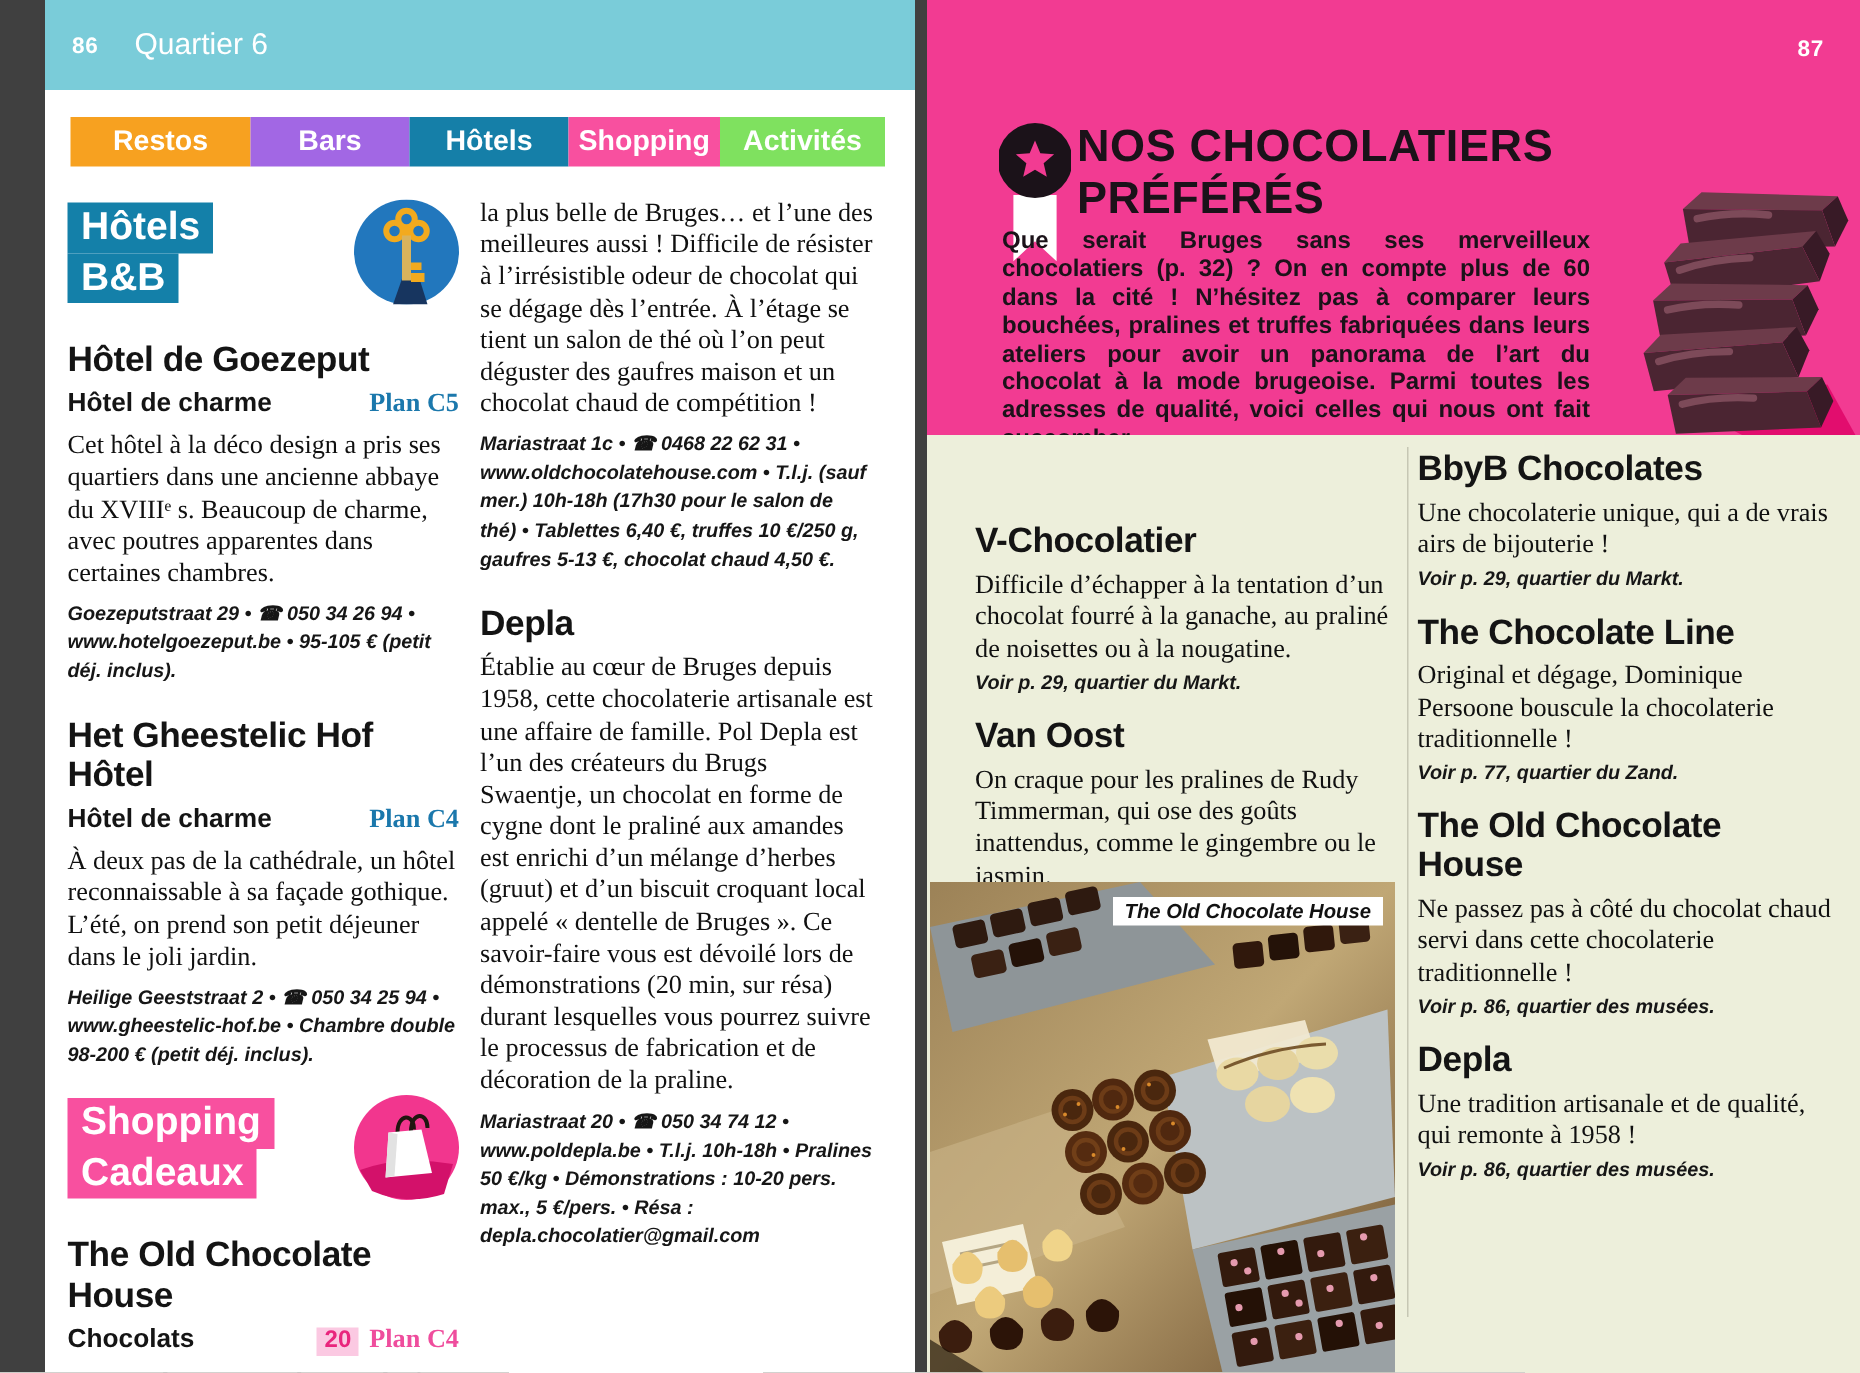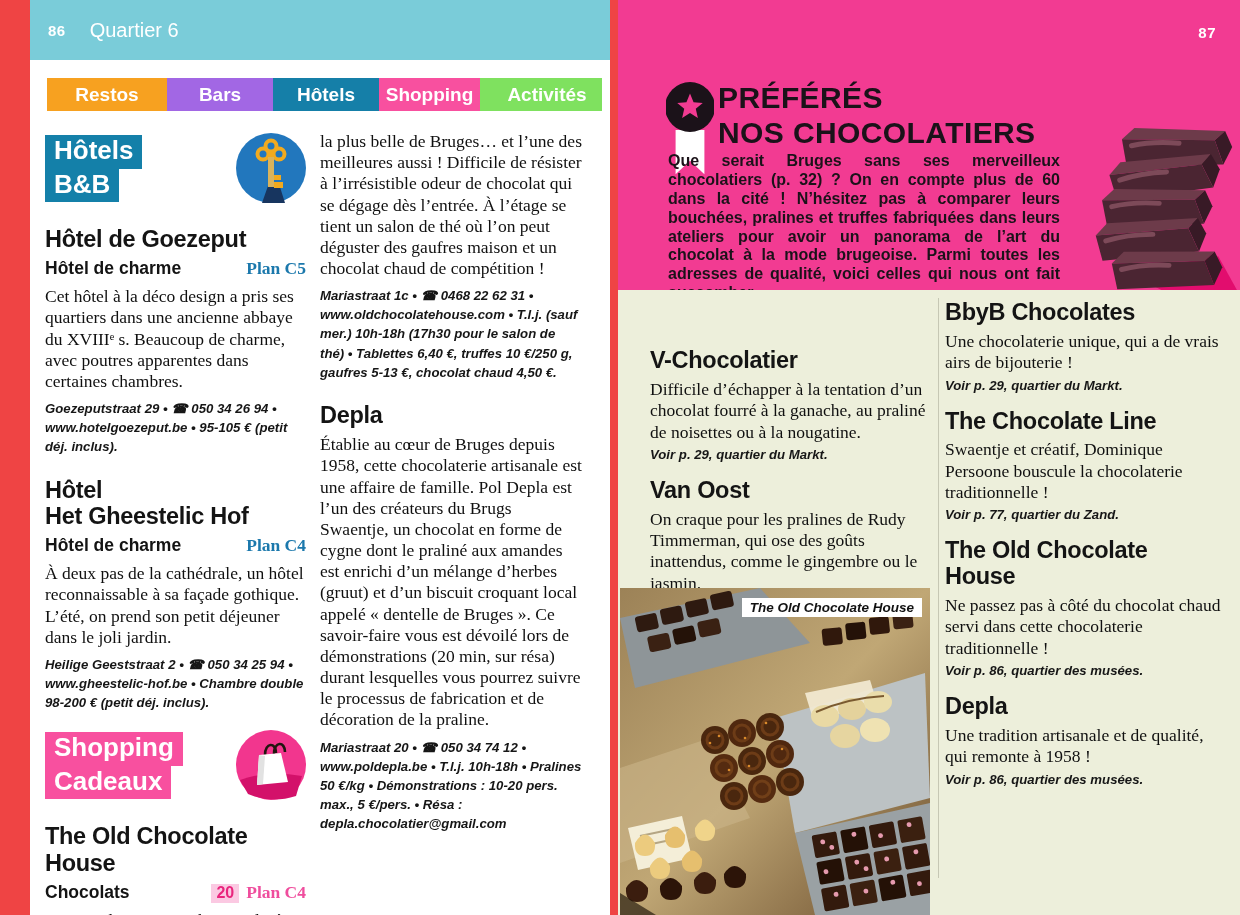--- a/index.html
+++ b/index.html
@@ -1,30 +1,30 @@
 <!DOCTYPE html>
 <html><head>
 <meta charset="utf-8">
 <style>
   html,body{margin:0;padding:0;background:#fff;}
-  .spread{position:relative;width:1240px;height:915px;background:#ef4444;overflow:hidden;
+  .spread{position:relative;width:1240px;height:915px;background:#404040;overflow:hidden;
     font-family:"Liberation Sans",sans-serif;color:#111;}
   
   .page-left{position:absolute;left:30px;top:0;width:580px;height:915px;background:#fff;}
   .teal-band{position:absolute;left:0;top:0;width:580px;height:60px;background:#7ACCD9;
     display:flex;align-items:center;gap:24px;padding-left:18px;box-sizing:border-box;color:#fff;}
   .teal-band .pagenum{font-size:15px;font-weight:700;letter-spacing:.5px;}
   .teal-band .qtitle{font-size:20px;font-weight:400;}
   .tabbar{position:absolute;left:17px;top:78px;height:33px;display:flex;}
   .tab{display:flex;align-items:center;justify-content:center;color:#fff;font-weight:700;font-size:19px;}
   .tab-restos{width:120px;background:#F7A120;}
   .tab-bars{width:106px;background:#A267E4;}
   .tab-hotels{width:106px;background:#157FA8;}
   .tab-shopping{width:101px;background:#F8509F;}
-  .tab-activites{width:110px;background:#7FE15F;padding-left:12px;}
+  .tab-activites{width:110px;background:#7FE15F;}
   .col{position:absolute;width:261px;}
   .col1{left:15px;top:135px;}
   .col2{left:290px;top:131px;width:263px;}
   .label-row{display:flex;justify-content:space-between;align-items:flex-start;margin-bottom:15px;height:76px;}
   .section-label span{display:block;width:max-content;color:#fff;font-weight:800;font-size:26px;
     line-height:1.06;padding:2px 9px 4px;}
   .label-teal span{background:#1480A9;}
   .label-pink span{background:#F8509F;}
   h2.lname{margin:0 0 6px;font-size:23.5px;font-weight:800;line-height:1.12;letter-spacing:-.3px;color:#141414;}
   h2.lname span{display:block;}
@@ -109,22 +109,22 @@
         <div class="cat-row">
           <span class="cat">Hôtel de charme</span>
           <span class="plan plan-blue">Plan C5</span>
         </div>
         <p class="body">Cet hôtel à la déco design a pris ses quartiers dans une ancienne abbaye du XVIIIᵉ s. Beaucoup de charme, avec poutres apparentes dans certaines chambres.</p>
         <p class="addr">Goezeputstraat 29 • ☎ 050 34 26 94 • www.hotelgoezeput.be • 95-105 € (petit déj. inclus).</p>
       </section>
 
       <section>
         <h2 class="lname">
+          <span>Het Gheestelic Hof</span>
           <span>Hôtel</span>
-          <span>Het Gheestelic Hof</span>
         </h2>
         <div class="cat-row">
           <span class="cat">Hôtel de charme</span>
           <span class="plan plan-blue">Plan C4</span>
         </div>
         <p class="body">À deux pas de la cathédrale, un hôtel reconnaissable à sa façade gothique. L’été, on prend son petit déjeuner dans le joli jardin.</p>
         <p class="addr">Heilige Geeststraat 2 • ☎ 050 34 25 94 • www.gheestelic-hof.be • Chambre double 98-200 € (petit déj. inclus).</p>
       </section>
 
       <div class="label-row">
@@ -172,22 +172,22 @@
     <div class="pink-head">
       <span class="pagenum-r">87</span>
       <span class="award">
         <svg viewBox="0 0 50 112" width="48" height="108">
           <polygon points="10,54 40,54 40,100 25,86 10,100" fill="#FFFFFF"></polygon>
           <circle cx="25" cy="30" r="26" fill="#1B1219"></circle>
           <polygon points="25,16 28.7,24.9 38.3,25.7 31,31.9 33.2,41.3 25,36.3 16.8,41.3 19,31.9 11.7,25.7 21.3,24.9" fill="#F23B92"></polygon>
         </svg>
       </span>
       <h1 class="feature-title">
+        <span>NOS CHOCOLATIERS</span>
         <span>PRÉFÉRÉS</span>
-        <span>NOS CHOCOLATIERS</span>
       </h1>
       <p class="intro">Que serait Bruges sans ses merveilleux chocolatiers (p. 32) ? On en compte plus de 60 dans la cité ! N’hésitez pas à comparer leurs bouchées, pralines et truffes fabriquées dans leurs ateliers pour avoir un panorama de l’art du chocolat à la mode brugeoise. Parmi toutes les adresses de qualité, voici celles qui nous ont fait succomber.</p>
       <span class="choc-stack">
         <svg viewBox="0 0 152 168" width="150" height="166">
           <polygon points="40,148 132,132 152,168 78,168" fill="#E20D6E"></polygon>
           <defs>
             <g id="chk">
               <polygon points="0,14 12,2 104,0 94,10" fill="#6D3B4A"></polygon>
               <polygon points="94,10 104,0 112,16 104,34" fill="#381A26"></polygon>
               <polygon points="0,14 94,10 104,34 6,40" fill="#4B2532"></polygon>
@@ -354,21 +354,21 @@
     </figure>
 
     <div class="rcol rcol2">
       <section class="entry">
         <h3 class="ename">BbyB Chocolates</h3>
         <p class="body">Une chocolaterie unique, qui a de vrais airs de bijouterie !</p>
         <p class="voir">Voir p. 29, quartier du Markt.</p>
       </section>
       <section class="entry">
         <h3 class="ename">The Chocolate Line</h3>
-        <p class="body">Swaentje et créatif, Dominique Persoone bouscule la chocolaterie traditionnelle !</p>
+        <p class="body">Original et dégage, Dominique Persoone bouscule la chocolaterie traditionnelle !</p>
         <p class="voir">Voir p. 77, quartier du Zand.</p>
       </section>
       <section class="entry">
         <h3 class="ename">The Old Chocolate House</h3>
         <p class="body">Ne passez pas à côté du chocolat chaud servi dans cette chocolaterie traditionnelle !</p>
         <p class="voir">Voir p. 86, quartier des musées.</p>
       </section>
       <section class="entry">
         <h3 class="ename">Depla</h3>
         <p class="body">Une tradition artisanale et de qualité, qui remonte à 1958 !</p>

